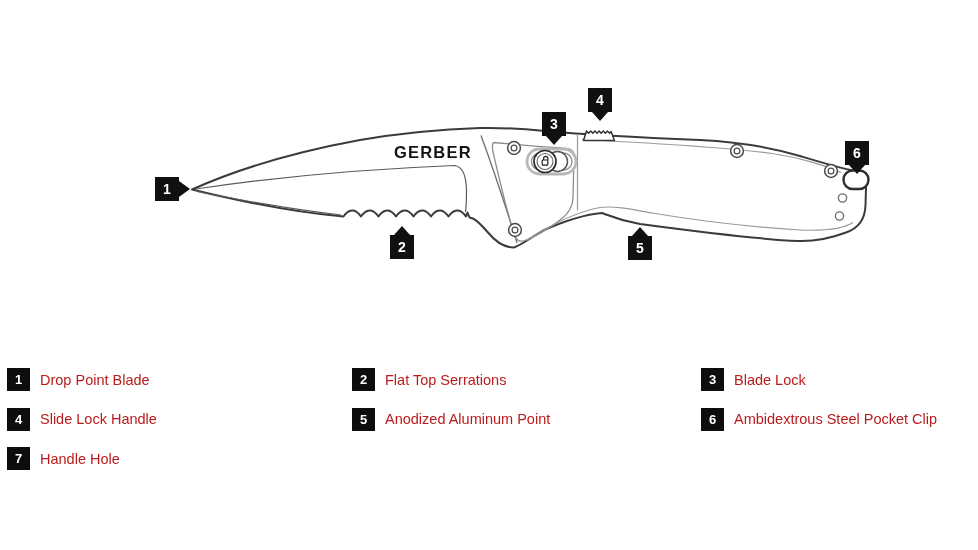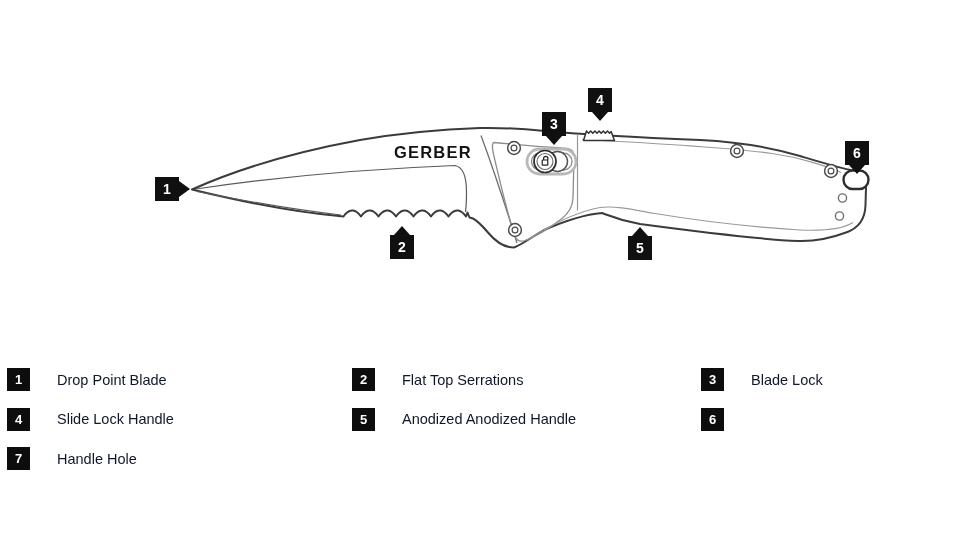--- a/index.html
+++ b/index.html
@@ -28,21 +28,21 @@
   .legend{
     position:absolute;left:7px;top:368px;
     display:grid;grid-template-columns:345px 349px 1fr;row-gap:16.5px;
   }
   .leg-item{display:flex;align-items:center;height:23px;}
   .leg-badge{
     width:23px;height:23px;background:#0d0d0d;color:#fff;flex:0 0 23px;
     font-size:13px;font-weight:bold;line-height:23px;text-align:center;
   }
   .leg-label{
-    margin-left:27px;font-size:14.5px;color:#0f172a;white-space:nowrap;
+    margin-left:10px;font-size:14.5px;color:#b91c1c;white-space:nowrap;
   }
 </style>
 </head>
 <body>
 
 <div class="stage">
 
   <svg class="diagram-svg" width="978" height="330" viewBox="0 0 978 330">
 
     <g>
@@ -176,24 +176,25 @@
     <div class="leg-item">
       <span class="leg-badge">3</span>
       <span class="leg-label">Blade Lock</span>
     </div>
     <div class="leg-item">
       <span class="leg-badge">4</span>
       <span class="leg-label">Slide Lock Handle</span>
     </div>
     <div class="leg-item">
       <span class="leg-badge">5</span>
-      <span class="leg-label">Anodized Anodized Handle</span>
+      <span class="leg-label">Anodized Aluminum Point</span>
     </div>
     <div class="leg-item">
       <span class="leg-badge">6</span>
+      <span class="leg-label">Ambidextrous Steel Pocket Clip</span>
     </div>
     <div class="leg-item">
       <span class="leg-badge">7</span>
       <span class="leg-label">Handle Hole</span>
     </div>
   </div>
 
 </div>
 
 </body></html>

